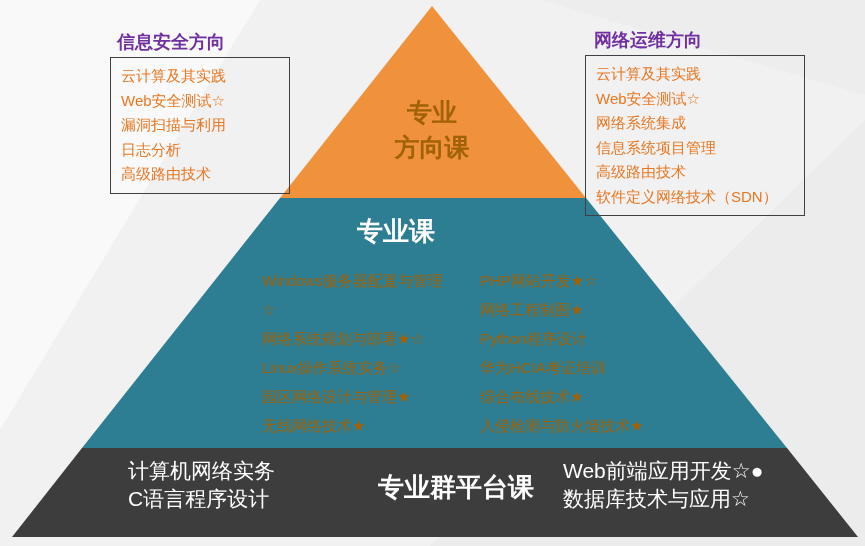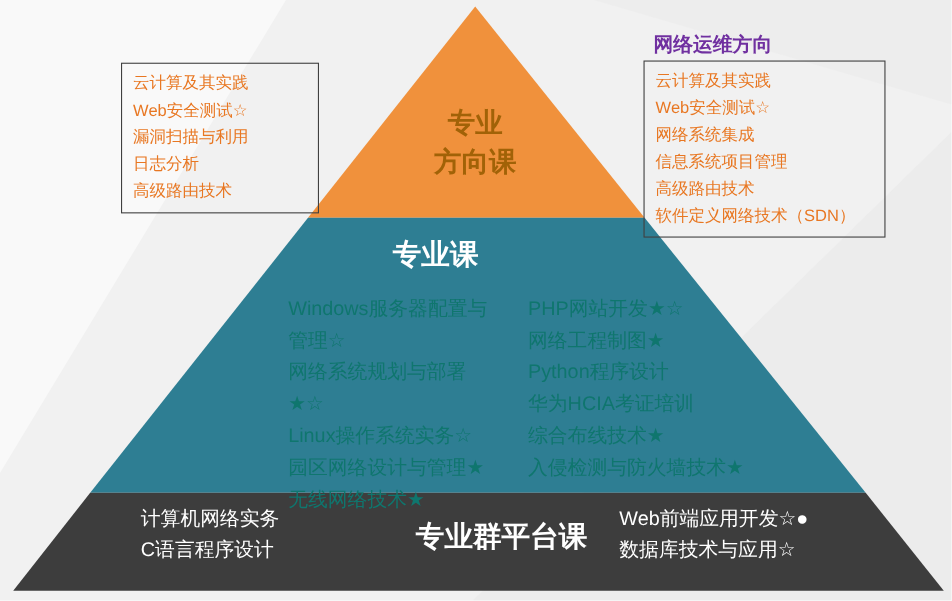--- a/index.html
+++ b/index.html
@@ -57,41 +57,41 @@
     left: 357px;
     top: 214px;
     width: 150px;
     text-align: left;
     color: #ffffff;
     font-size: 26px;
     font-weight: bold;
   }
   .course-col {
     position: absolute;
-    color: #0f766e;
-    font-size: 18px;
+    color: #a16207;
+    font-size: 15px;
     line-height: 29px;
   }
   .course-col .item { display: block; }
   .col-left  { left: 262px; top: 266px; width: 186px; }
   .col-right { left: 480px; top: 266px; width: 210px; }
   .bottom-label {
     position: absolute;
     left: 330px;
     top: 470px;
     width: 204px;
     text-align: right;
     color: #ffffff;
     font-size: 26px;
     font-weight: bold;
   }
   .bottom-side {
     position: absolute;
     color: #ffffff;
-    font-size: 18px;
+    font-size: 21px;
     line-height: 28px;
   }
   .bottom-left-items  { left: 128px; top: 457px; }
   .bottom-right-items { left: 563px; top: 457px; }
 </style>
 </head>
 <body>
 
 <div class="stage">
 
@@ -100,20 +100,21 @@
     <polygon points="540,0 865,0 865,95" fill="#ececec" opacity="0.8"></polygon>
     <polygon points="865,120 865,546 430,546" fill="#e7e7e7" opacity="0.55"></polygon>
   </svg>
 
   <svg class="pyramid-svg" width="865" height="546" viewBox="0 0 865 546">
     <polygon points="432,6 586,198 280,198" fill="#F0913C"></polygon>
     <polygon points="280,198 586,198 787,448 82,448" fill="#2E7E93"></polygon>
     <polygon points="82,448 787,448 858,537 12,537" fill="#3D3D3D"></polygon>
   </svg>
 
+  <div class="direction-title" style="left:117px; top:30px;">信息安全方向</div>
   <div class="direction-box" style="left:110px; top:57px; width:180px;">
     <div class="item">云计算及其实践</div>
     <div class="item">Web安全测试☆</div>
     <div class="item">漏洞扫描与利用</div>
     <div class="item">日志分析</div>
     <div class="item">高级路由技术</div>
   </div>
 
   <div class="direction-title" style="left:594px; top:28px;">网络运维方向</div>
   <div class="direction-box" style="left:585px; top:55px; width:220px;">

